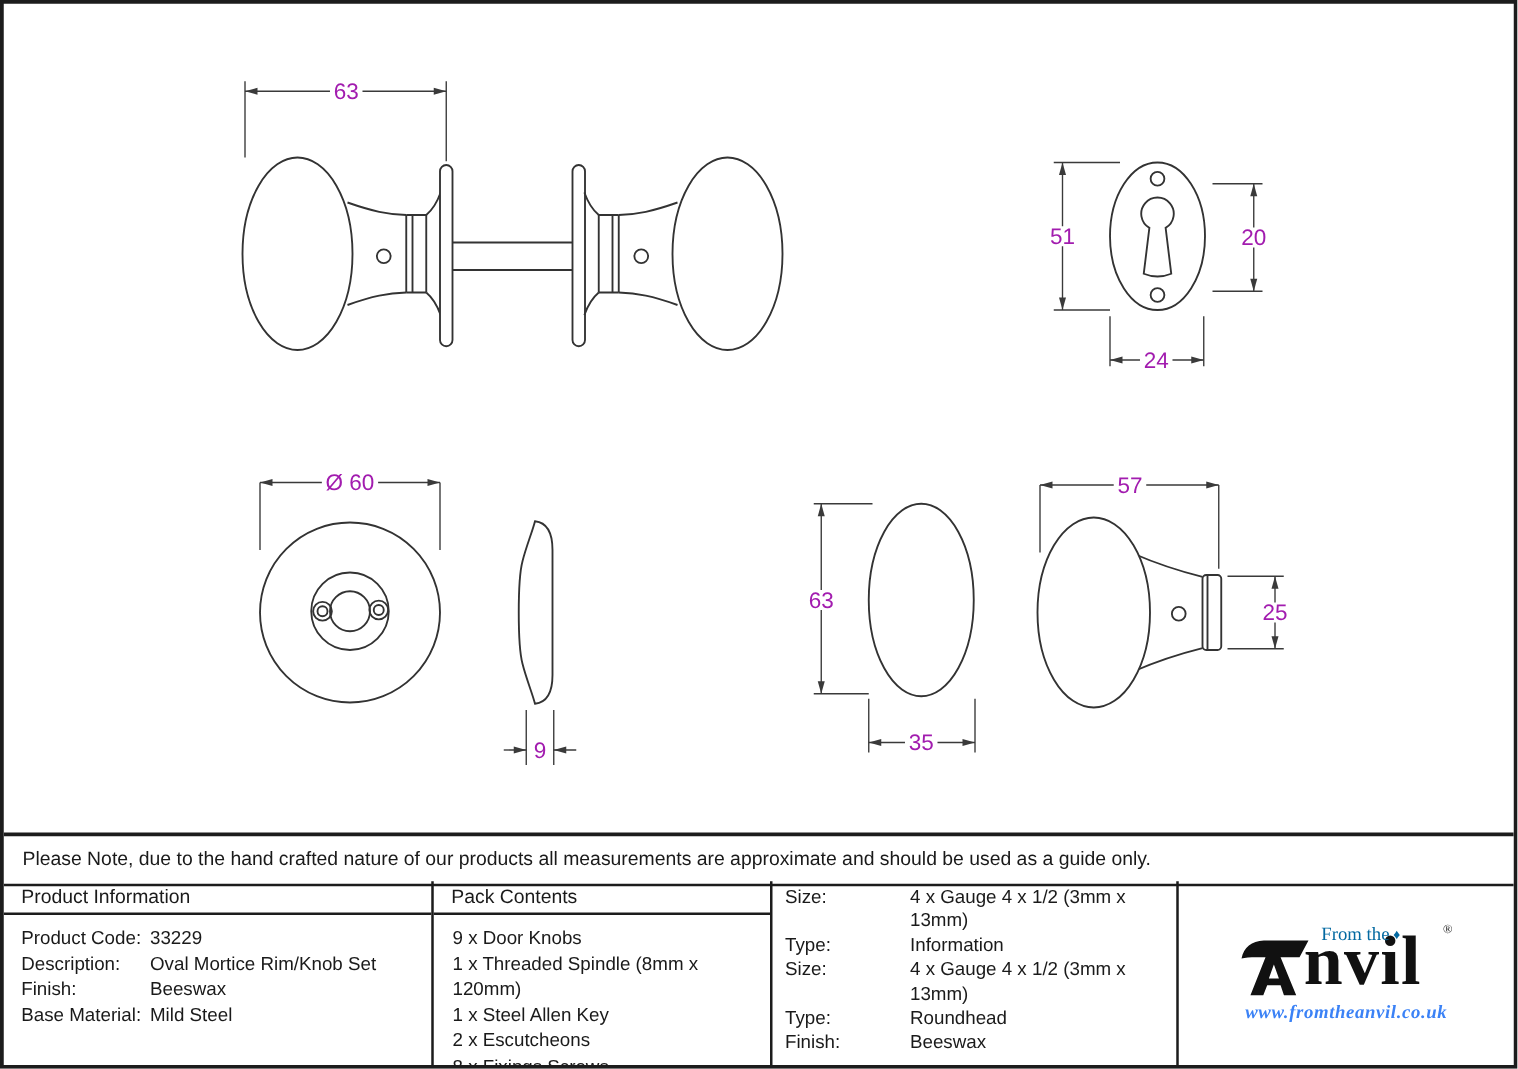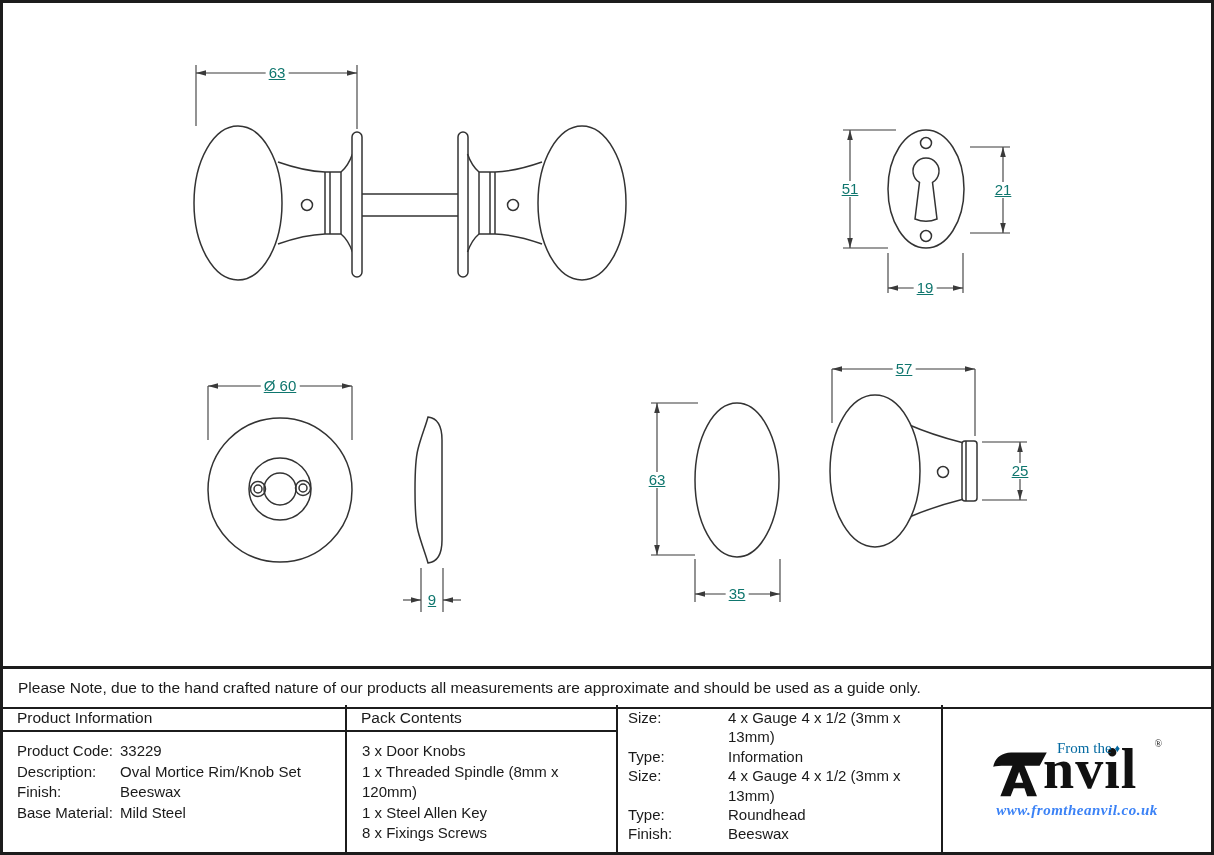--- a/index.html
+++ b/index.html
@@ -10,22 +10,22 @@
   }
   .drawing-area { position:absolute; left:0; top:0; width:1208px; height:663px; }
   .figure { position:absolute; }
   .figure svg { display:block; }
   .s  { fill:none; stroke:#333; stroke-width:1.5; }
   .sf { fill:#fff;  stroke:#333; stroke-width:1.5; }
   .d  { fill:none; stroke:#3a3a3a; stroke-width:1.1; }
   .a  { fill:#3a3a3a; stroke:none; }
   .dim-label {
     position:absolute; transform:translate(-50%,-50%);
-    background:#fff; padding:0 3px; font-size:15px; line-height:16px;
-    color:#0f766e; white-space:nowrap;text-decoration:underline;
+    background:#fff; padding:0 3px; font-size:18px; line-height:16px;
+    color:#a21caf; white-space:nowrap;
   }
   .note-bar {
     position:absolute; left:0; top:663px; width:1208px; height:43px; box-sizing:border-box;
     border-top:3px solid #1c1c1c; border-bottom:2px solid #1c1c1c;
     display:flex; align-items:center; padding-left:15px; font-size:15.5px;
   }
   .tables { position:absolute; left:0; top:702px; width:1208px; height:147px; display:flex; }
   .tcol { box-sizing:border-box; border-right:2px solid #1c1c1c; display:flex; flex-direction:column; }
   .tcol:last-child { border-right:none; }
   .tcol-header {
@@ -119,22 +119,22 @@
         <line class="d" x1="133" y1="138" x2="133" y2="178"></line>
         <line class="d" x1="58" y1="173" x2="133" y2="173"></line>
         <polygon class="a" points="58,173 68,170.2 68,175.8"></polygon>
         <polygon class="a" points="133,173 123,170.2 123,175.8"></polygon>
         <ellipse class="s" cx="96" cy="74" rx="38" ry="59"></ellipse>
         <circle class="s" cx="96" cy="28" r="5.5"></circle>
         <circle class="s" cx="96" cy="121" r="5.5"></circle>
         <path class="sf" d="M89.5,67.3 A13,13 0 1 1 102.5,67.3 L107,104 Q96,108.5 85,104 Z"></path>
       </svg>
       <span class="dim-label" style="left:20px; top:74px;">51</span>
-      <span class="dim-label" style="left:173px; top:75px;">21</span>
-      <span class="dim-label" style="left:95px; top:173px;">19</span>
+      <span class="dim-label" style="left:173px; top:75px;">20</span>
+      <span class="dim-label" style="left:95px; top:173px;">24</span>
     </div>
 
     <div class="figure" style="left:192px; top:372px;">
       <svg width="180" height="210" viewBox="0 0 180 210">
         <line class="d" x1="13" y1="11" x2="157" y2="11"></line>
         <polygon class="a" points="13,11 23,8.2 23,13.8"></polygon>
         <polygon class="a" points="157,11 147,8.2 147,13.8"></polygon>
         <line class="d" x1="13" y1="11" x2="13" y2="65"></line>
         <line class="d" x1="157" y1="11" x2="157" y2="65"></line>
         <circle class="s" cx="85" cy="115" r="72"></circle>
@@ -172,21 +172,21 @@
         <line class="d" x1="135" y1="164" x2="135" y2="207"></line>
         <line class="d" x1="50" y1="199" x2="135" y2="199"></line>
         <polygon class="a" points="50,199 60,196.2 60,201.8"></polygon>
         <polygon class="a" points="135,199 125,196.2 125,201.8"></polygon>
         <ellipse class="s" cx="92" cy="85" rx="42" ry="77"></ellipse>
       </svg>
       <span class="dim-label" style="left:12px; top:85px;">63</span>
       <span class="dim-label" style="left:92px; top:199px;">35</span>
     </div>
 
-    <div class="figure" style="left:817px; top:357px;">
+    <div class="figure" style="left:817px; top:376px;">
       <svg width="215" height="200" viewBox="0 0 215 200">
         <line class="d" x1="12" y1="9" x2="155" y2="9"></line>
         <polygon class="a" points="12,9 22,6.2 22,11.8"></polygon>
         <polygon class="a" points="155,9 145,6.2 145,11.8"></polygon>
         <line class="d" x1="12" y1="9" x2="12" y2="63"></line>
         <line class="d" x1="155" y1="9" x2="155" y2="76"></line>
         <line class="d" x1="162" y1="82" x2="207" y2="82"></line>
         <line class="d" x1="162" y1="140" x2="207" y2="140"></line>
         <line class="d" x1="200" y1="82" x2="200" y2="140"></line>
         <polygon class="a" points="200,82 197.2,92 202.8,92"></polygon>
@@ -232,23 +232,24 @@
           <span class="v">Mild Steel</span>
         </div>
       </div>
     </div>
 
     <div class="tcol" style="width:271px;">
       <div class="tcol-header">
         <span>Pack Contents</span>
       </div>
       <div class="tcol-body pc-body">
-        <div>3 x Door Knobs</div>
+        <div>9 x Door Knobs</div>
         <div>1 x Threaded Spindle (8mm x 120mm)</div>
         <div>1 x Steel Allen Key</div>
+        <div>2 x Escutcheons</div>
         <div>8 x Fixings Screws</div>
       </div>
     </div>
 
     <div class="tcol" style="width:325px;">
       <div class="tcol-body fs-body">
         <div class="kv">
           <span class="k">Size:</span>
           <span class="v">4 x Gauge 4 x 1/2 (3mm x 13mm)</span>
         </div>

